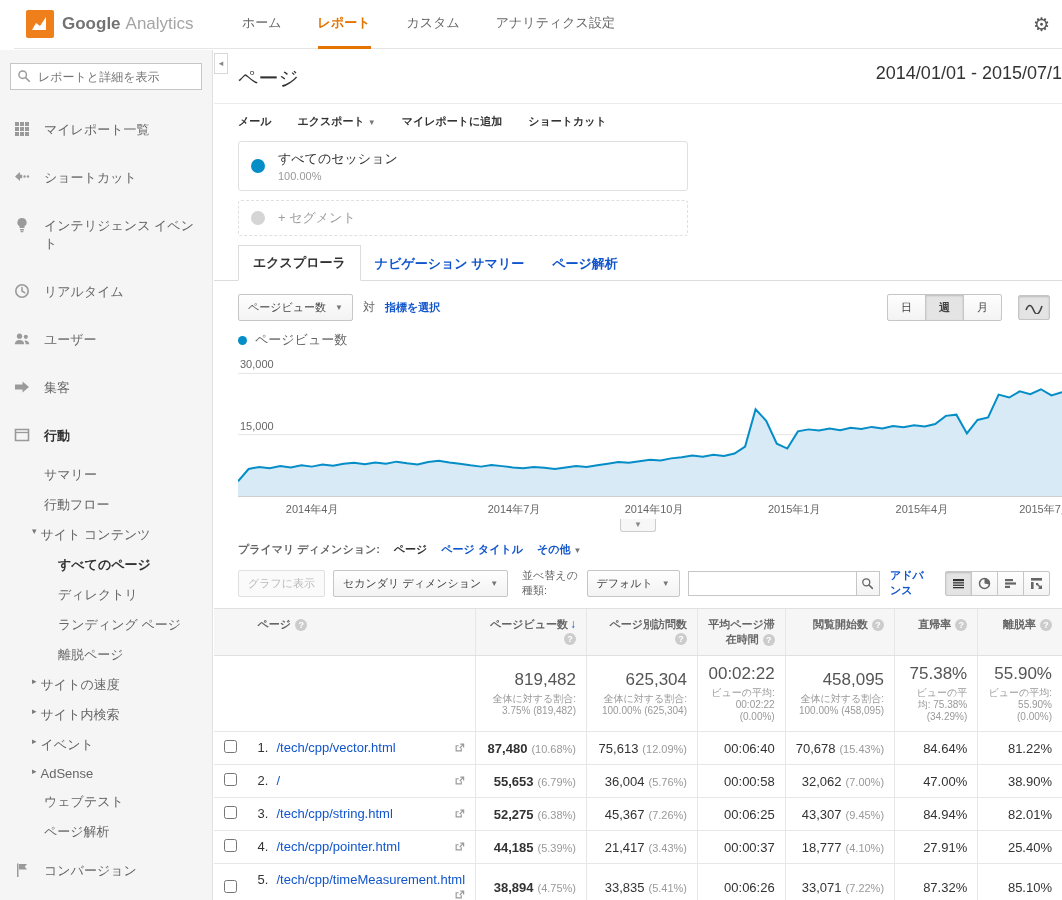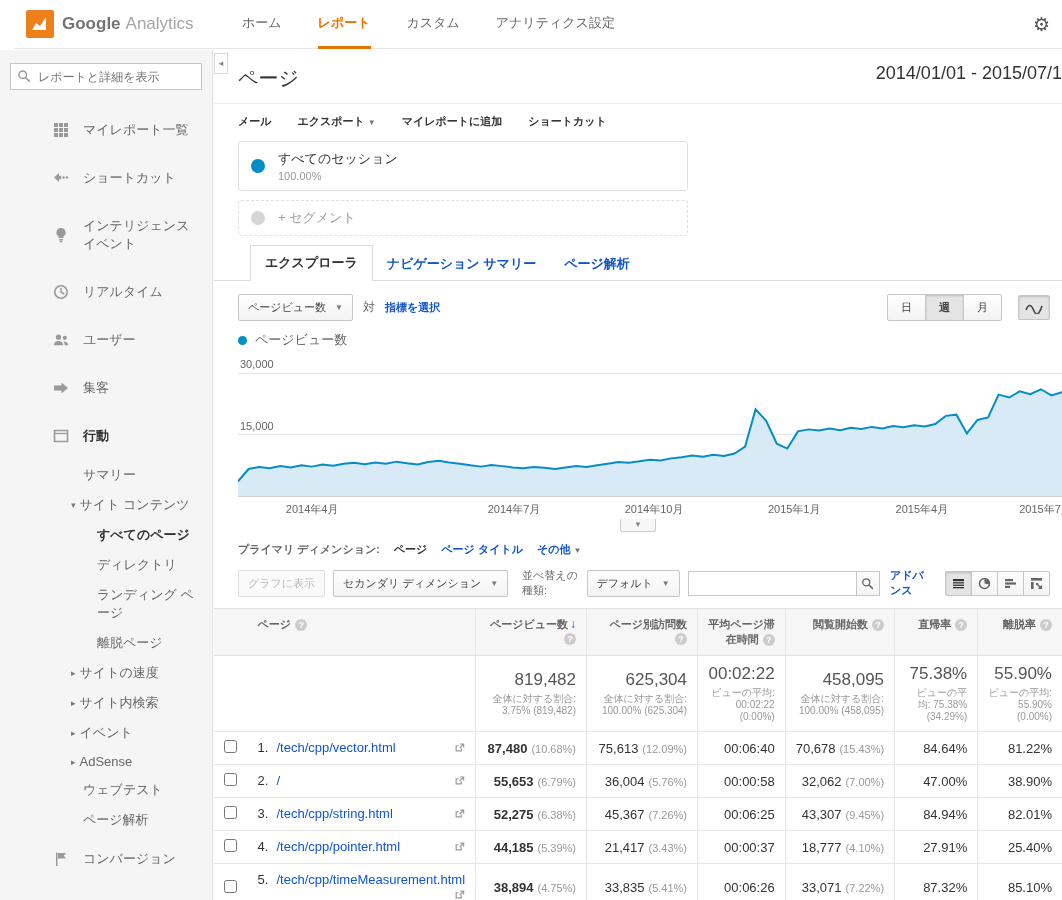--- a/index.html
+++ b/index.html
@@ -22,21 +22,21 @@
   .account-email { font-size:11px; font-weight:bold; color:#a9670e; }
   .account-prop { font-size:11px; color:#666; }
   .account-view { font-size:11px; color:#666; }
   .caret { font-size:8px; color:#777; margin-left:3px; }
   .gear { position:absolute; right:12px; top:13px; font-size:19px; color:#555; cursor:pointer; }
   
   .sidebar { position:absolute; left:0; top:50px; bottom:0; width:213px; background:#f5f5f5; border-right:1px solid #e2e2e2; overflow:hidden; }
   .sb-search { margin:13px 10px 16px 10px; position:relative; }
   .sb-search input { width:100%; height:27px; border:1px solid #c6c6c6; background:#fff; padding:4px 6px 4px 27px; font-size:12px; color:#333; font-family:inherit; }
   .sb-search .mag { position:absolute; left:7px; top:6px; }
-  .sb-item { display:flex; align-items:center; cursor:pointer; color:#666;margin-left:39px; }
+  .sb-item { display:flex; align-items:flex-start; cursor:pointer; color:#666; }
   .sb0 { padding:15px 8px 15px 14px; font-size:13px; }
   .sb0 .sb-ic { width:18px; height:16px; margin-right:12px; color:#9a9a9a; flex:none; }
   .sb1 { padding:6px 8px 6px 44px; font-size:13px; }
   .sb2 { padding:6px 8px 6px 58px; font-size:13px; }
   .sb-item.current .sb-lb { color:#333; font-weight:bold; }
   .sb-item.selected .sb-lb { color:#333; font-weight:bold; }
   .tri { font-size:9px; color:#777; margin-right:4px; margin-left:-12px; }
   
   .main { position:absolute; left:214px; top:50px; right:0; bottom:0; background:#fff; overflow:hidden; }
   .collapse-btn { position:absolute; left:0; top:3px; width:14px; height:21px; border:1px solid #d8d8d8; background:#fff; font-size:9px; color:#888; text-align:center; line-height:19px; cursor:pointer; z-index:4; }
@@ -47,21 +47,21 @@
   .action { cursor:pointer; }
   .segments { padding:4px 24px 0; }
   .segment-box { width:450px; border:1px solid #e0e0e0; border-radius:3px; background:#fff; display:flex; align-items:center; gap:13px; padding:8px 12px; margin-bottom:9px; cursor:pointer; }
   .segment-box.add { border-style:dashed; }
   .donut { width:14px; height:14px; border-radius:50%; border:7px solid #058dc7; flex:none; }
   .donut.gray { border-color:#d5d5d5; }
   .seg-title { font-size:13px; color:#333; }
   .seg-sub { font-size:11px; color:#999; margin-top:2px; }
   .seg-add-label { font-size:13px; color:#9e9e9e; }
   
-  .tabs { margin-top:8px; padding-left:36px; border-bottom:1px solid #dcdcdc; display:flex; align-items:flex-end; }
+  .tabs { margin-top:8px; padding-left:24px; border-bottom:1px solid #dcdcdc; display:flex; align-items:flex-end; }
   .tab { padding:8px 14px; font-size:13px; font-weight:bold; margin-bottom:-1px; cursor:pointer; }
   .tab.active { background:#fff; border:1px solid #dcdcdc; border-bottom:1px solid #fff; color:#333; }
   .tab.link { color:#15c; }
   
   .metric-controls { display:flex; align-items:center; gap:10px; padding:13px 12px 8px 24px; }
   .ga-btn { display:inline-flex; align-items:center; gap:6px; border:1px solid #c6c6c6; border-radius:2px; background:linear-gradient(#fefefe,#f3f3f3); font-size:11px; color:#444; padding:5px 9px; cursor:pointer; white-space:nowrap; font-family:inherit; }
   .ga-btn.disabled { color:#b9b9b9; border-color:#e0e0e0; background:#fafafa; }
   .vs-label { font-size:12px; color:#666; }
   .blue-link { color:#15c; font-size:11px; font-weight:bold; cursor:pointer; text-decoration:none; }
   .granularity { margin-left:auto; display:flex; }
@@ -193,20 +193,23 @@
   </div>
   <div class="sb-item sb0 current">
     <span class="sb-ic"><svg width="16" height="16" viewBox="0 0 16 16">
           <path d="M1.5 2.5h13v11h-13z" fill="none" stroke="currentColor" stroke-width="1.6"></path>
           <path d="M1.5 5.5h13" stroke="currentColor" stroke-width="1.3"></path>
         </svg></span>
     <span class="sb-lb">行動</span>
   </div>
   <div class="sb-item sb1">
       <span class="sb-lb">サマリー</span>
+    </div>
+  <div class="sb-item sb1">
+      <span class="sb-lb">行動フロー</span>
     </div>
   <div class="sb-item sb1">
       <span class="tri">▾</span>
       <span class="sb-lb">サイト コンテンツ</span>
     </div>
   <div class="sb-item sb2 selected">
       <span class="sb-lb">すべてのページ</span>
     </div>
   <div class="sb-item sb2">
       <span class="sb-lb">ディレクトリ</span>

